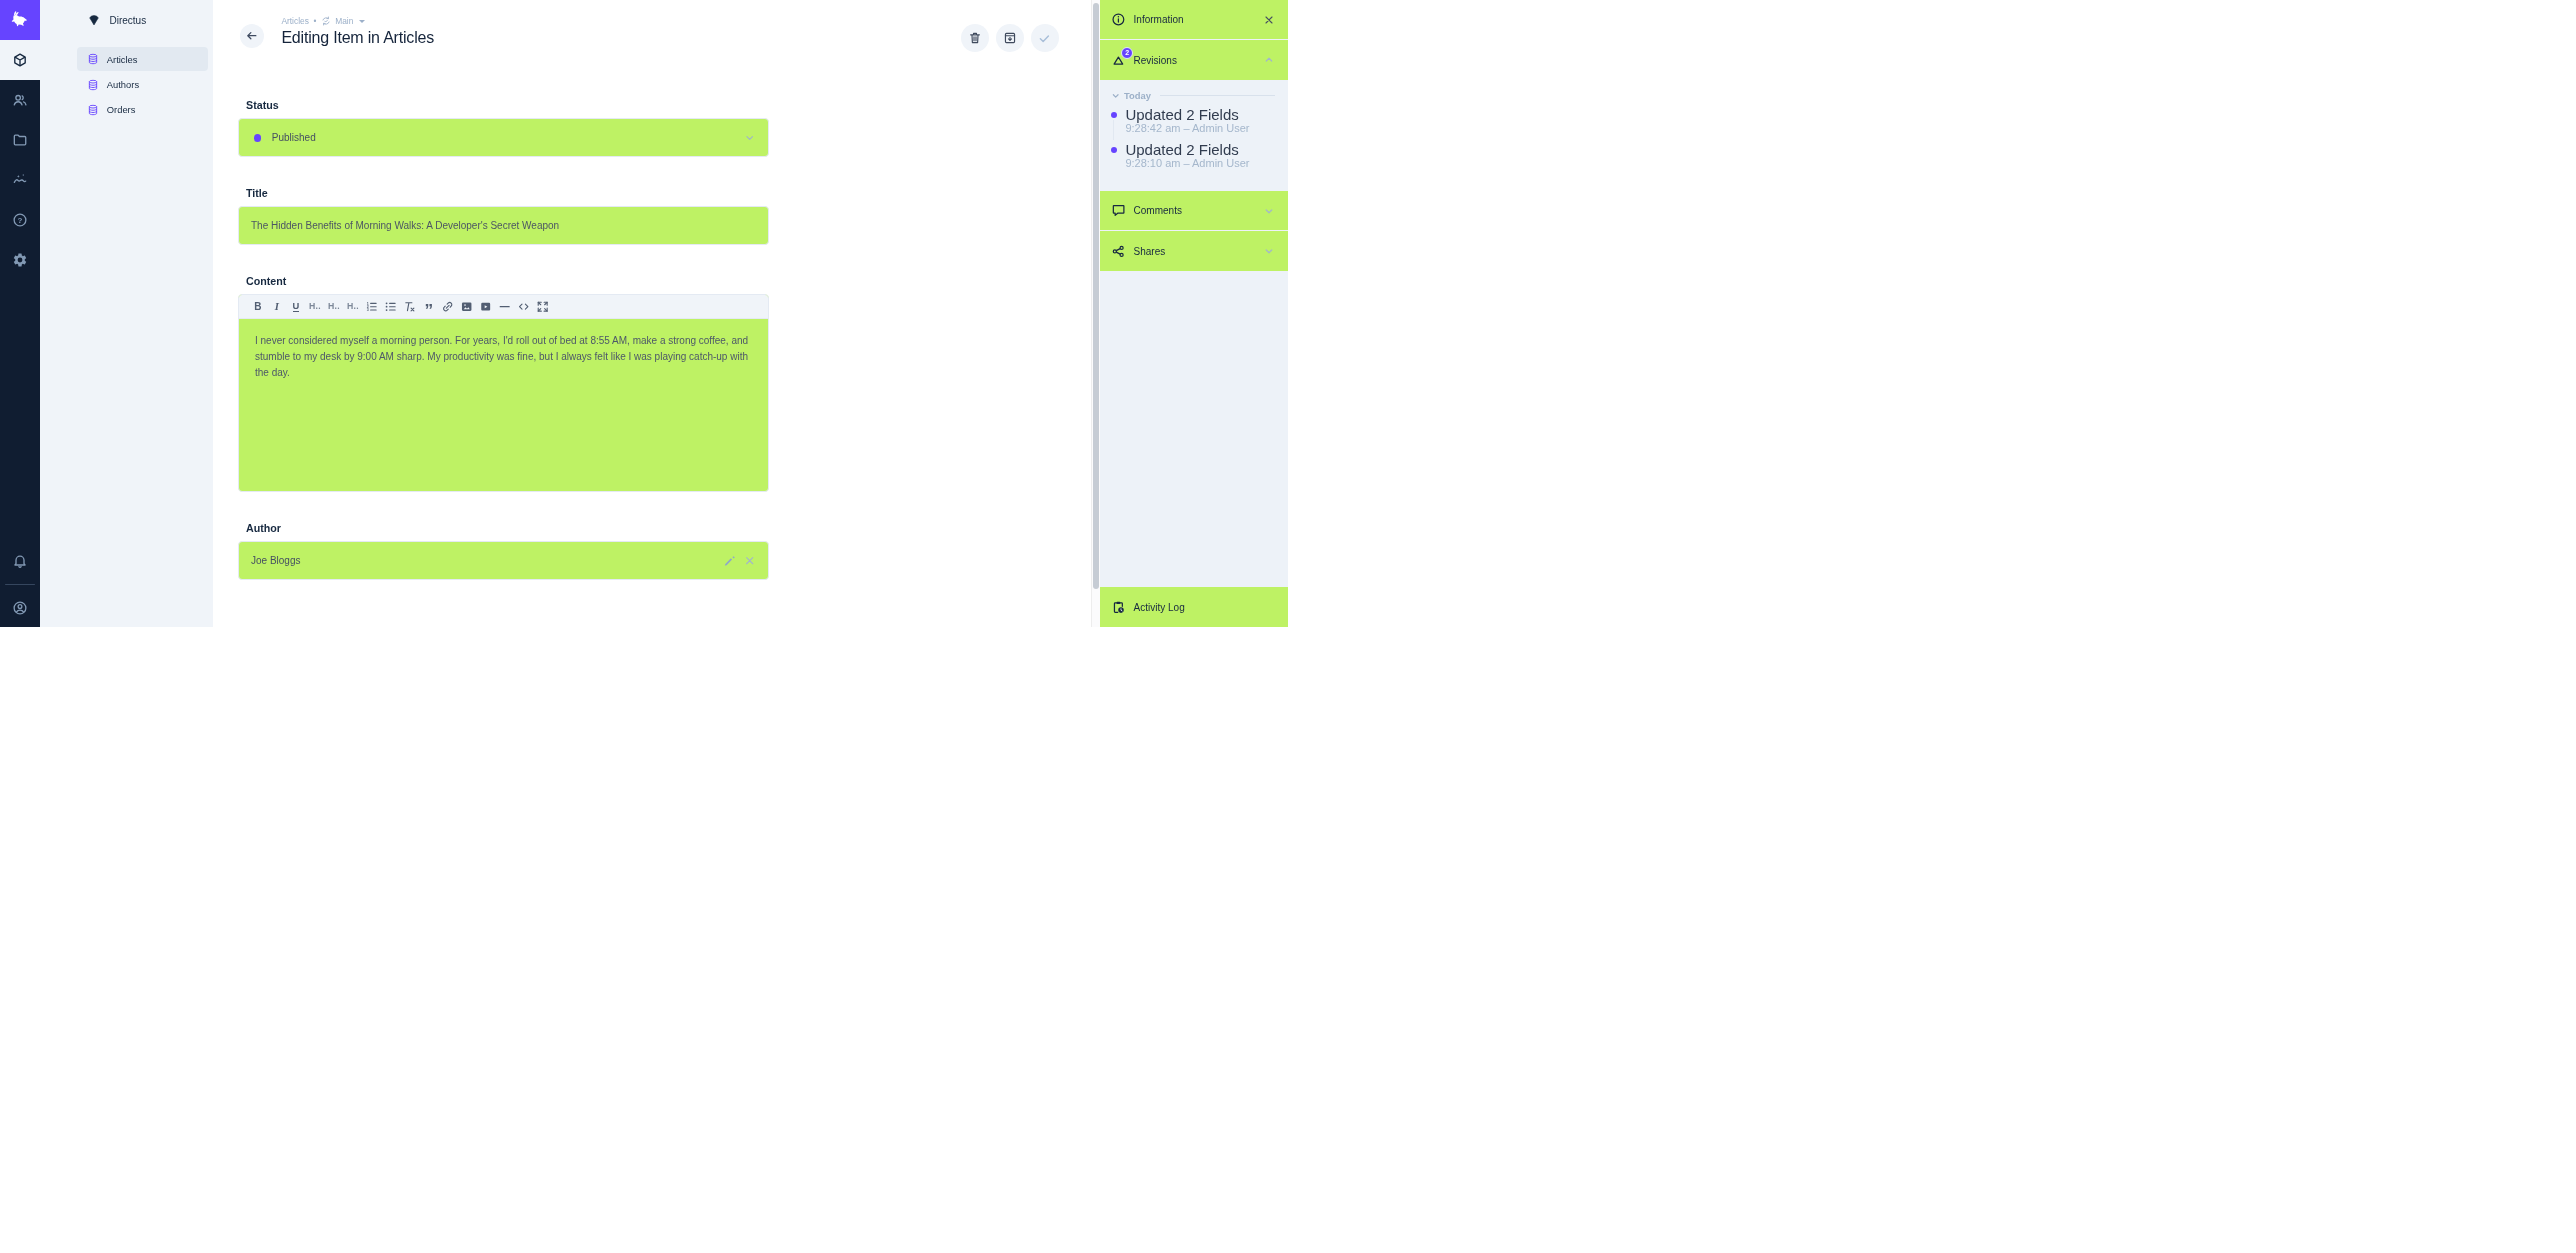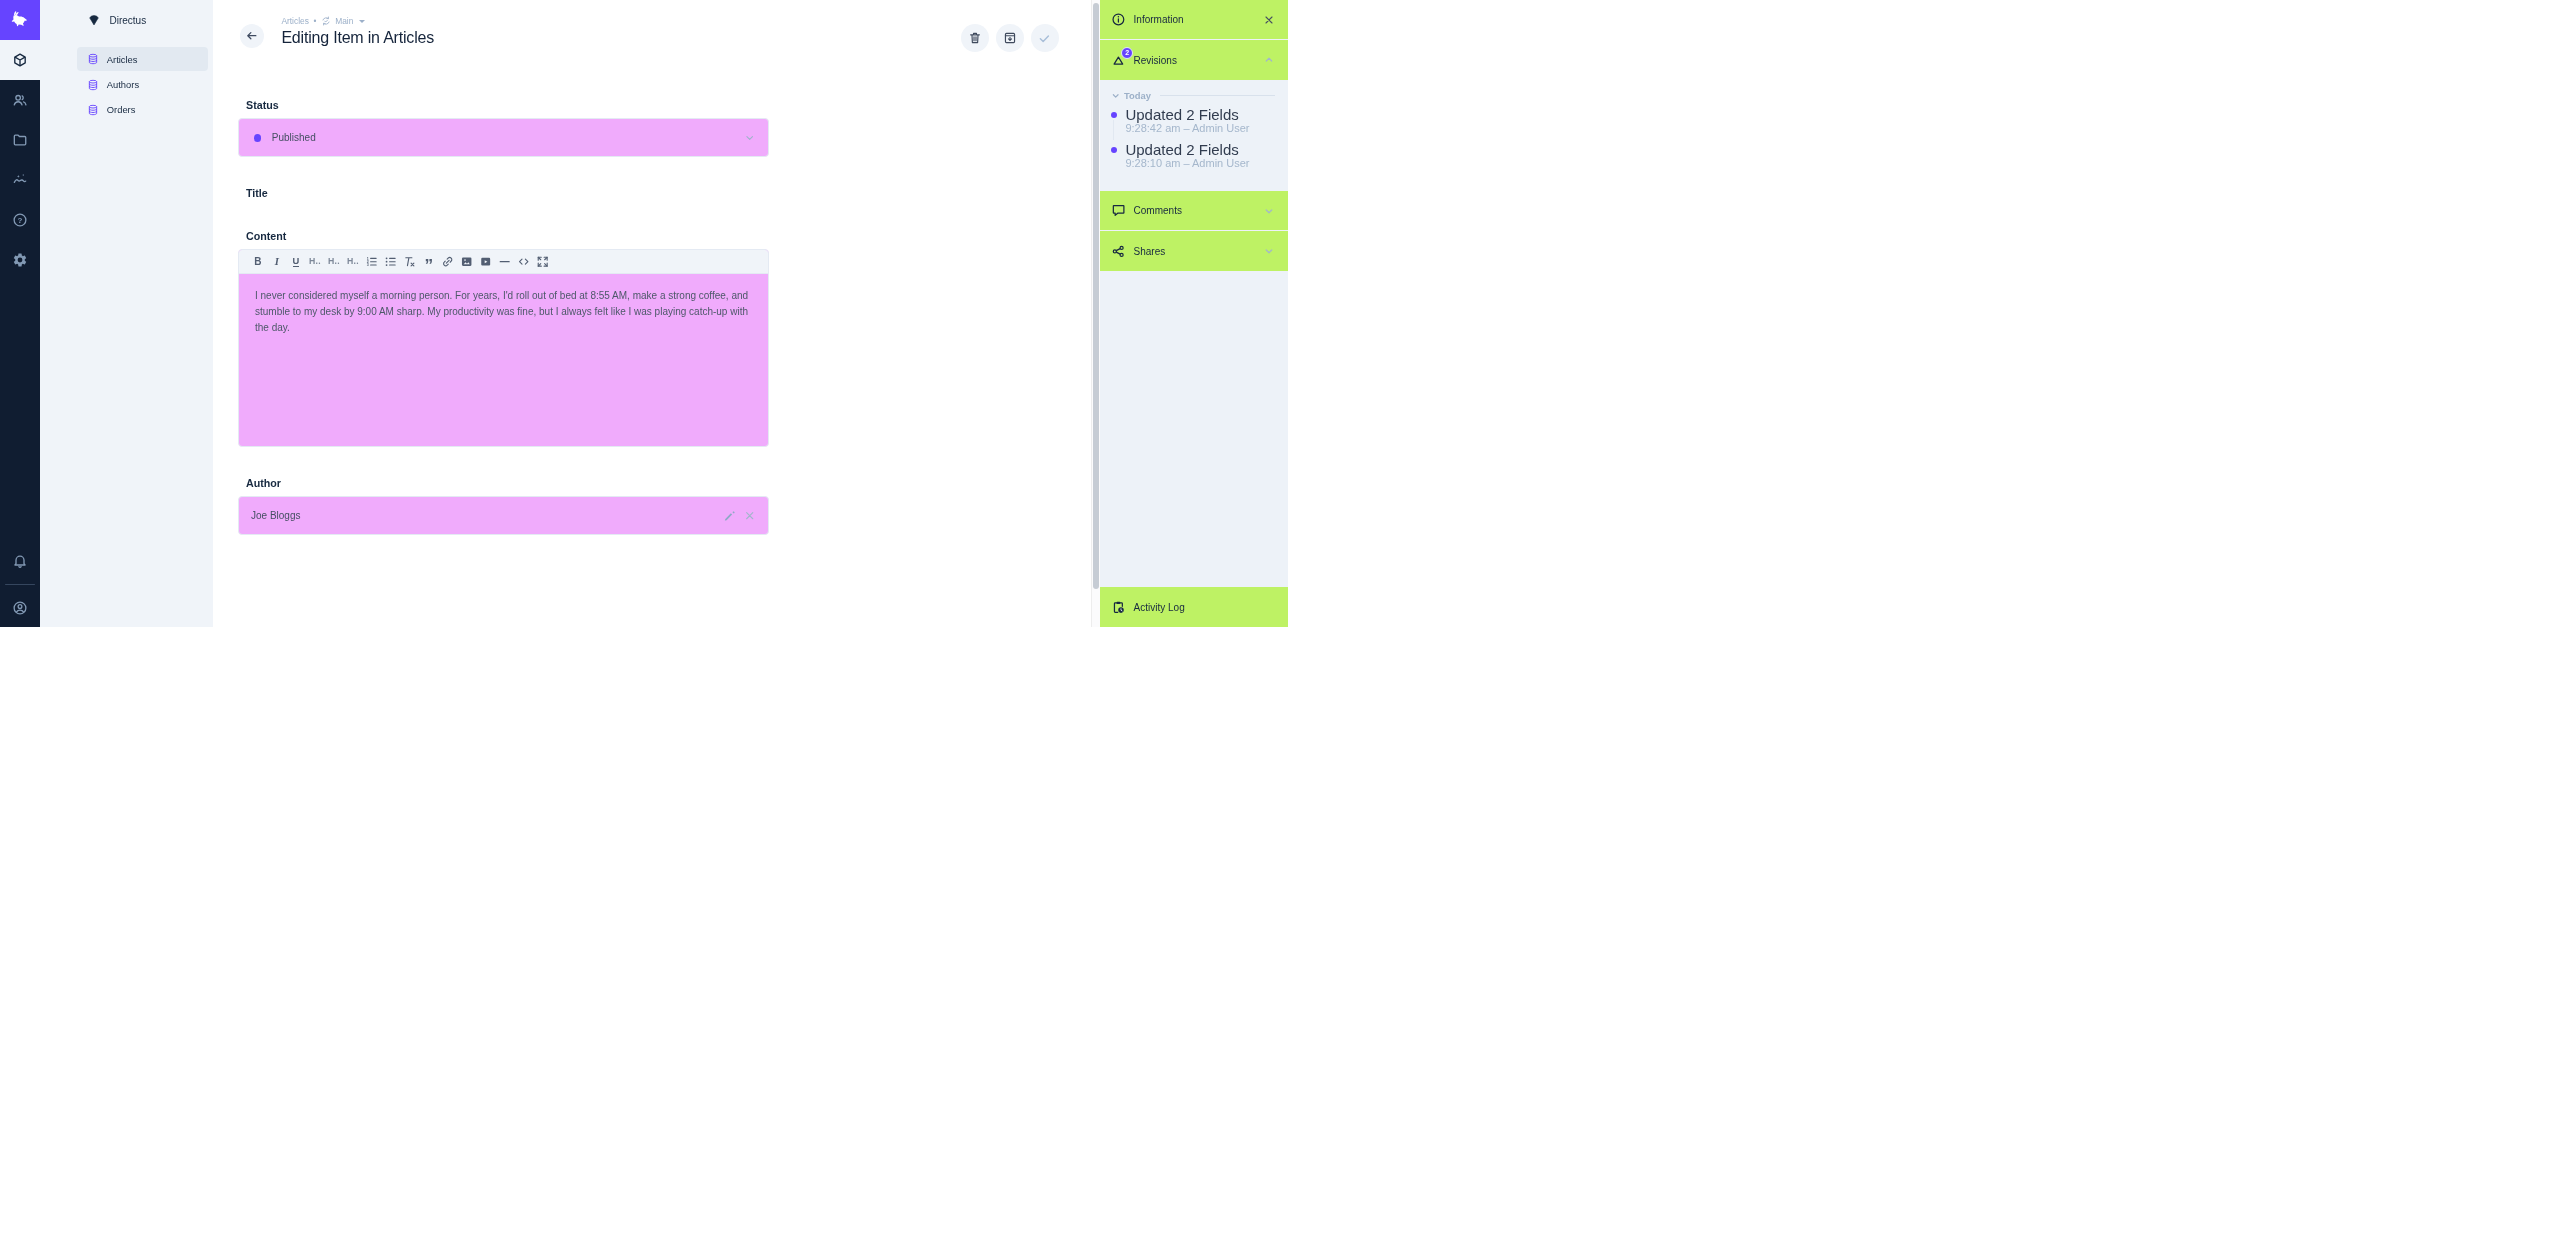--- a/index.html
+++ b/index.html
@@ -36,21 +36,21 @@
   .caret-down { width:0; height:0; border-left:3px solid transparent; border-right:3px solid transparent; border-top:3.4px solid #9cb0c9; margin-left:2px; margin-top:0.7px; }
   h1.page-title { font-size:16px; font-weight:400; color:#15243b; letter-spacing:-0.2px; margin-top:2.7px; }
   .actions { margin-left:auto; margin-top:8px; display:flex; gap:6.7px; }
   .action-btn { width:28px; height:28px; border-radius:50%; background:#f0f4f9; display:flex; align-items:center; justify-content:center; cursor:pointer; color:#3f4a5d; }
   .action-btn.save { color:#a9bfd9; }
 
   
   .form { margin:47px 0 0 25px; width:531px; }
   .field { margin-bottom:29.5px; }
   .f-label { font-size:10.7px; font-weight:600; color:#172940; line-height:13.4px; margin-bottom:6px; display:block;margin-left:8px; }
-  .box { border:1.3px solid #e4eaf3; border-radius:4px; background:#f0abfc; }
+  .box { border:1.3px solid #e4eaf3; border-radius:4px; background:#bef264; }
   .input-row { height:39px; display:flex; align-items:center; padding:0 12px; font-size:10px; color:#454f62; }
   .status-dot { width:7.4px; height:7.4px; border-radius:50%; margin:0 10.7px 0 2.7px; flex-shrink:0; }
   .chev-right { margin-left:auto; color:#9fb3cb; display:flex; }
   input.ti { width:100%; height:36px; border:none; outline:none; font-size:10px; color:#4c5664; font-family:inherit; background:transparent; padding:0; }
   .editor { height:198px; overflow:hidden; }
   .toolbar { height:23.5px; background:#f0f4f9; border-bottom:1.3px solid #e4eaf3; display:flex; align-items:center; padding:0 9.4px; }
   .t-btn { width:19px; height:19px; display:flex; align-items:center; justify-content:center; color:#525e72; cursor:pointer; flex-shrink:0; }
   .t-b { font-size:10px; font-weight:800; }
   .t-i { font-family:"Liberation Serif",serif; font-style:italic; font-size:10.7px; font-weight:700; }
   .t-u { font-size:9.4px; font-weight:700; border-bottom:1.3px solid #525e72; line-height:10px; }
@@ -253,20 +253,23 @@
           <span class="chev-right">
             <svg width="13.4" height="13.4" viewBox="0 0 24 24" fill="none" stroke="currentColor" stroke-width="2" stroke-linecap="round" stroke-linejoin="round">
                 <path d="m7 10 5 5 5-5"></path>
               </svg>
           </span>
         </div>
       </div>
 
       <div class="field">
         <span class="f-label">Title</span>
+        <div class="box input-row">
+          <input class="ti" readonly="" value="The Hidden Benefits of Morning Walks: A Developer's Secret Weapon" style="">
+        </div>
       </div>
 
       <div class="field">
         <span class="f-label">Content</span>
         <div class="box editor">
           <div class="toolbar">
             <span class="t-btn t-b">B</span>
             <span class="t-btn t-i">I</span>
             <span class="t-btn">
                 <span class="t-u">U</span>

